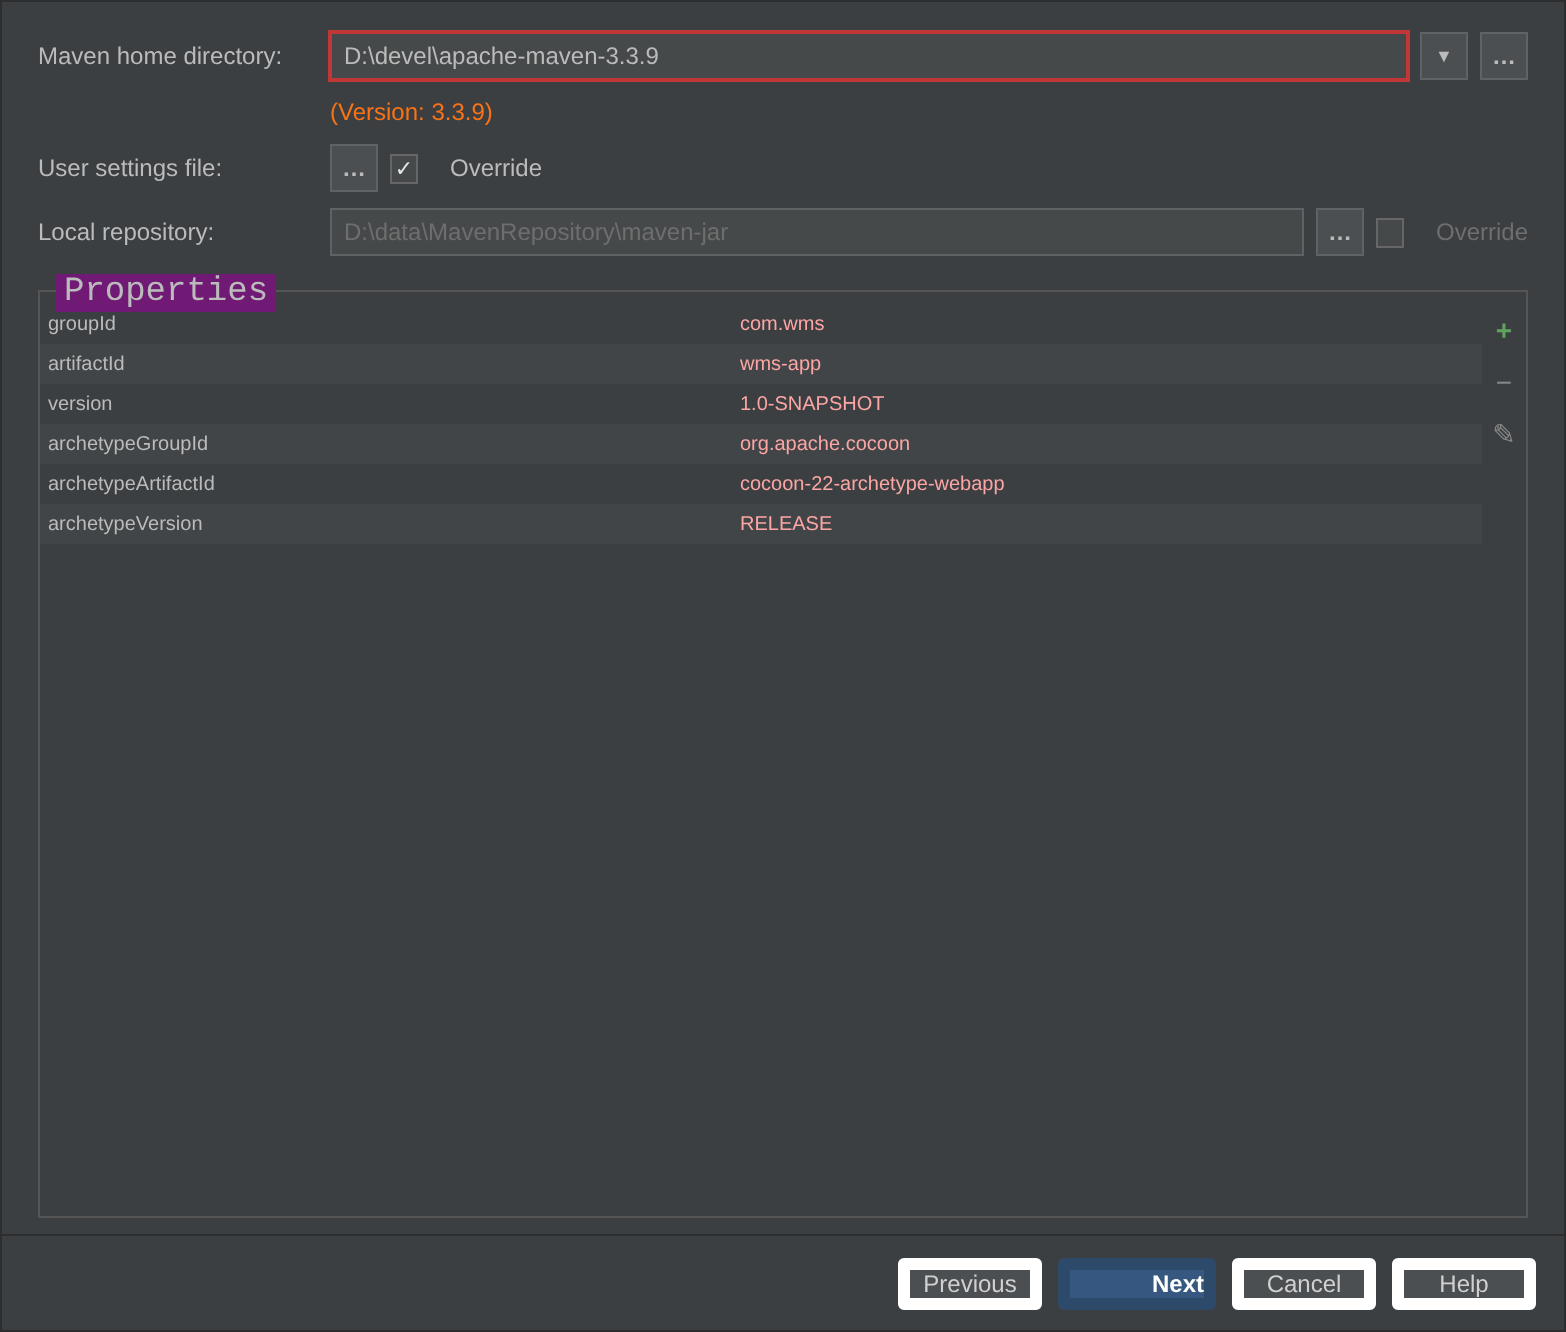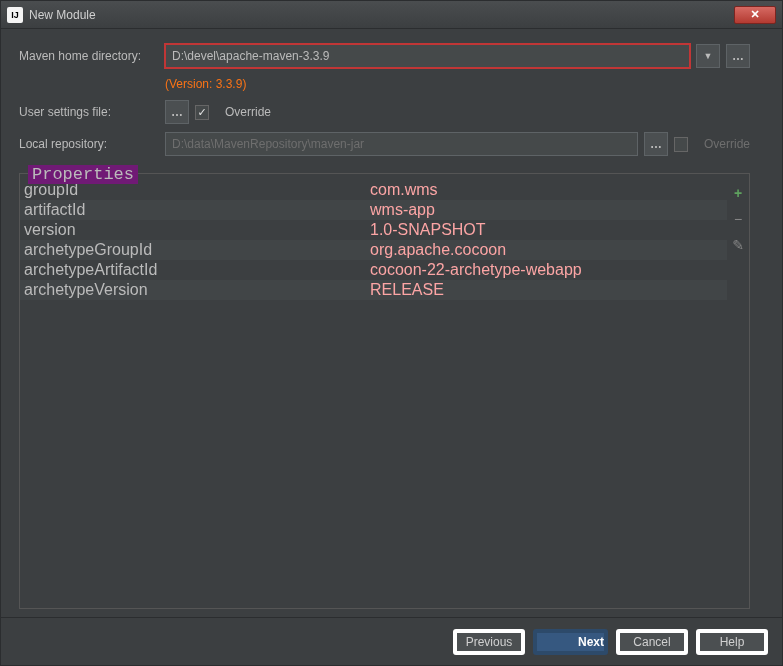--- a/index.html
+++ b/index.html
@@ -52,21 +52,21 @@
     border-radius: 2px;
     color: #fff;
     display: flex;
     align-items: center;
     justify-content: center;
     font-size: 11px;
     font-weight: bold;
   }
   .content {
     flex: 1;
-    padding: 14px 32px 8px 18px;
+    padding: 14px 18px 8px 18px;
     display: flex;
     flex-direction: column;
     gap: 6px;
   }
   .row {
     display: flex;
     align-items: center;
     gap: 6px;
     min-height: 26px;
   }
@@ -151,21 +151,21 @@
     display: flex;
     padding-top: 6px;
   }
   .prop-table {
     flex: 1;
   }
   .prop-row {
     display: flex;
     height: 20px;
     align-items: center;
-    font-size: 16px;
+    font-size: 10px;
   }
   .prop-row:nth-child(odd) { background: #3c3f41; }
   .prop-row:nth-child(even) { background: #414547; }
   .prop-row .key { width: 350px; padding-left: 4px; color: #bbb; }
   .prop-row .val { flex: 1; color: #fca5a5; }
   .side-tools {
     width: 22px;
     display: flex;
     flex-direction: column;
     align-items: center;
@@ -186,46 +186,39 @@
     align-items: center;
     justify-content: flex-end;
     gap: 8px;
     padding: 0 14px;
     background: #3c3f41;
   }
   .btn {
     min-width: 72px;
     height: 26px;
     background: #4b4f51;
-    border: 4px solid #ffffff;
+    border: 6px solid #ffffff;
     color: #d0d0d0;
     display: flex; align-items: center; justify-content: center;
     border-radius: 3px;
     font-size: 12px;
   }
   .btn.primary {
     background: #365880;
     border-color: #2d4a6a;
     color: #fff;
     font-weight: bold;
     padding-left: 41px;
   }
 </style>
 </head>
 <body>
 
 <div class="window">
 
-  <div class="titlebar">
-    <div class="app-icon">IJ</div>
-    <div class="title">New Module</div>
-    <div class="close-btn">
-      <span>✕</span>
-    </div>
-  </div>
 
   <div class="content">
 
     <div class="row">
       <div class="label">Maven home directory:</div>
       <div class="combo highlight-red">
         <span>D:\devel\apache-maven-3.3.9</span>
       </div>
       <div class="combo-arrow">
         <span style="font-size:9px;">▼</span>

